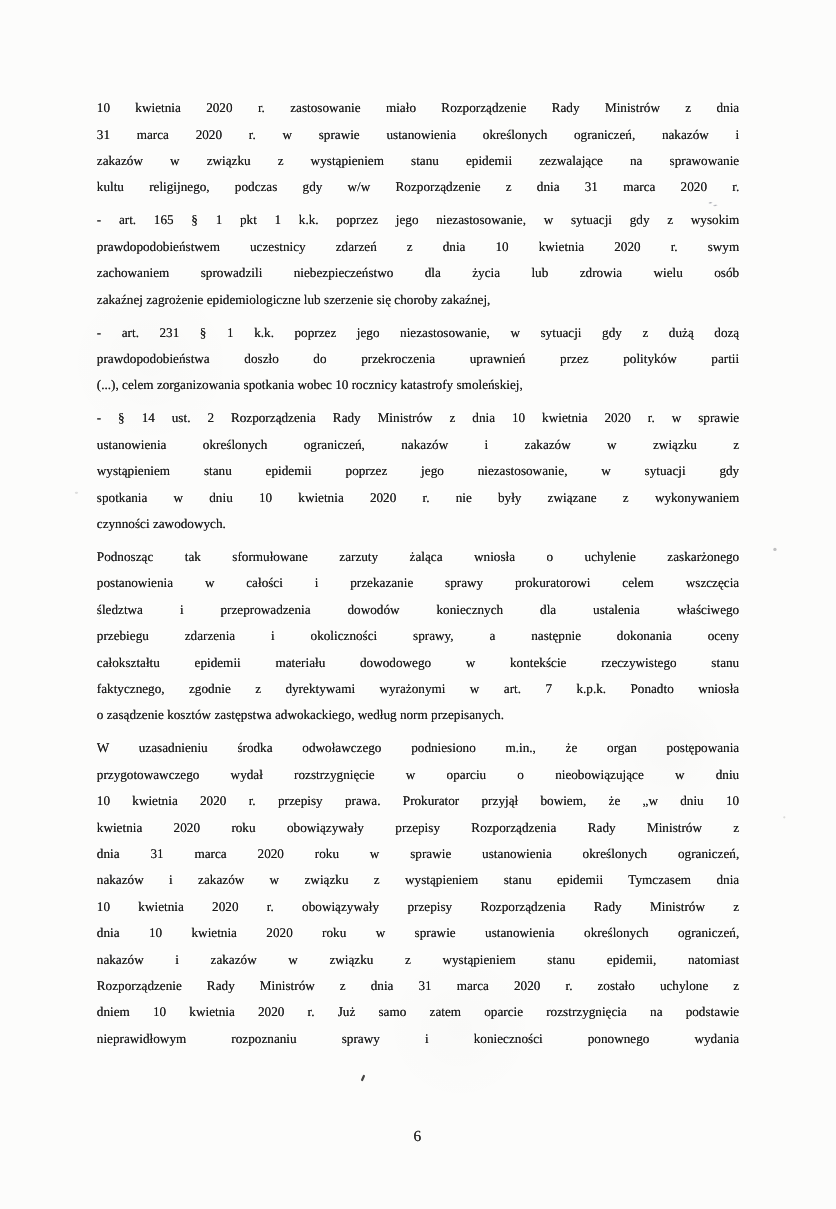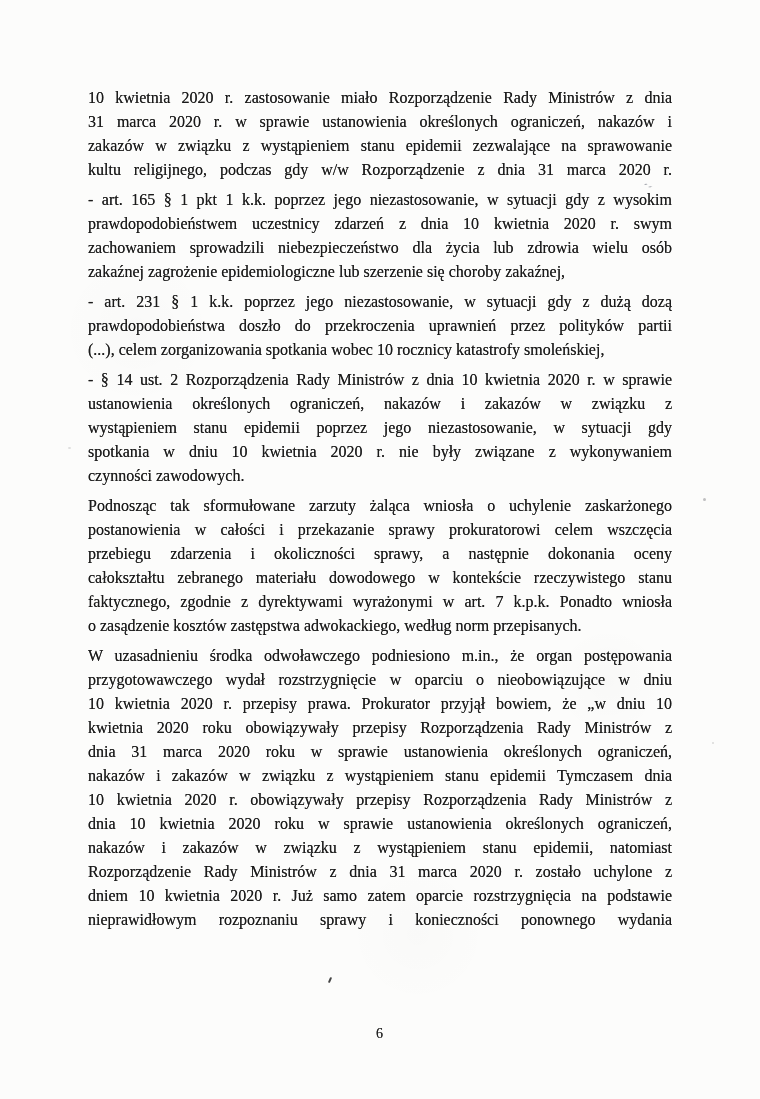--- a/index.html
+++ b/index.html
@@ -26,21 +26,21 @@
     top: 86px;
     width: 584px;
   }
   .para {
     margin: 0 0 6px 0;
     padding: 0;
   }
   .line {
     height: 24px;
     line-height: 24px;
-    font-size: 16px;
+    font-size: 12px;
     text-align: justify;
     text-align-last: justify;
     white-space: normal;
     text-shadow: 0 0 0.6px rgba(20,20,20,0.75);
     overflow: hidden;
   }
   .line.last {
     text-align-last: left;
   }
   .page-number {
@@ -128,22 +128,23 @@
       <div class="para">
         <div class="line">- § 14 ust. 2 Rozporządzenia Rady Ministrów z dnia 10 kwietnia 2020 r. w sprawie</div>
         <div class="line">ustanowienia określonych ograniczeń, nakazów i zakazów w związku z</div>
         <div class="line">wystąpieniem stanu epidemii poprzez jego niezastosowanie, w sytuacji gdy</div>
         <div class="line">spotkania w dniu 10 kwietnia 2020 r. nie były związane z wykonywaniem</div>
         <div class="line last">czynności zawodowych.</div>
       </div>
       <div class="para">
         <div class="line">Podnosząc tak sformułowane zarzuty żaląca wniosła o uchylenie zaskarżonego</div>
         <div class="line">postanowienia w całości i przekazanie sprawy prokuratorowi celem wszczęcia</div>
+        <div class="line">śledztwa i przeprowadzenia dowodów koniecznych dla ustalenia właściwego</div>
         <div class="line">przebiegu zdarzenia i okoliczności sprawy, a następnie dokonania oceny</div>
-        <div class="line">całokształtu zebranego materiału dowodowego w kontekście rzeczywistego stanu</div>
+        <div class="line">całokształtu epidemii materiału dowodowego w kontekście rzeczywistego stanu</div>
         <div class="line">faktycznego, zgodnie z dyrektywami wyrażonymi w art. 7 k.p.k. Ponadto wniosła</div>
         <div class="line last">o zasądzenie kosztów zastępstwa adwokackiego, według norm przepisanych.</div>
       </div>
       <div class="para">
         <div class="line">W uzasadnieniu środka odwoławczego podniesiono m.in., że organ postępowania</div>
         <div class="line">przygotowawczego wydał rozstrzygnięcie w oparciu o nieobowiązujące w dniu</div>
         <div class="line">10 kwietnia 2020 r. przepisy prawa. Prokurator przyjął bowiem, że „w dniu 10</div>
         <div class="line">kwietnia 2020 roku obowiązywały przepisy Rozporządzenia Rady Ministrów z</div>
         <div class="line">dnia 31 marca 2020 roku w sprawie ustanowienia określonych ograniczeń,</div>
         <div class="line">nakazów i zakazów w związku z wystąpieniem stanu epidemii Tymczasem dnia</div>

